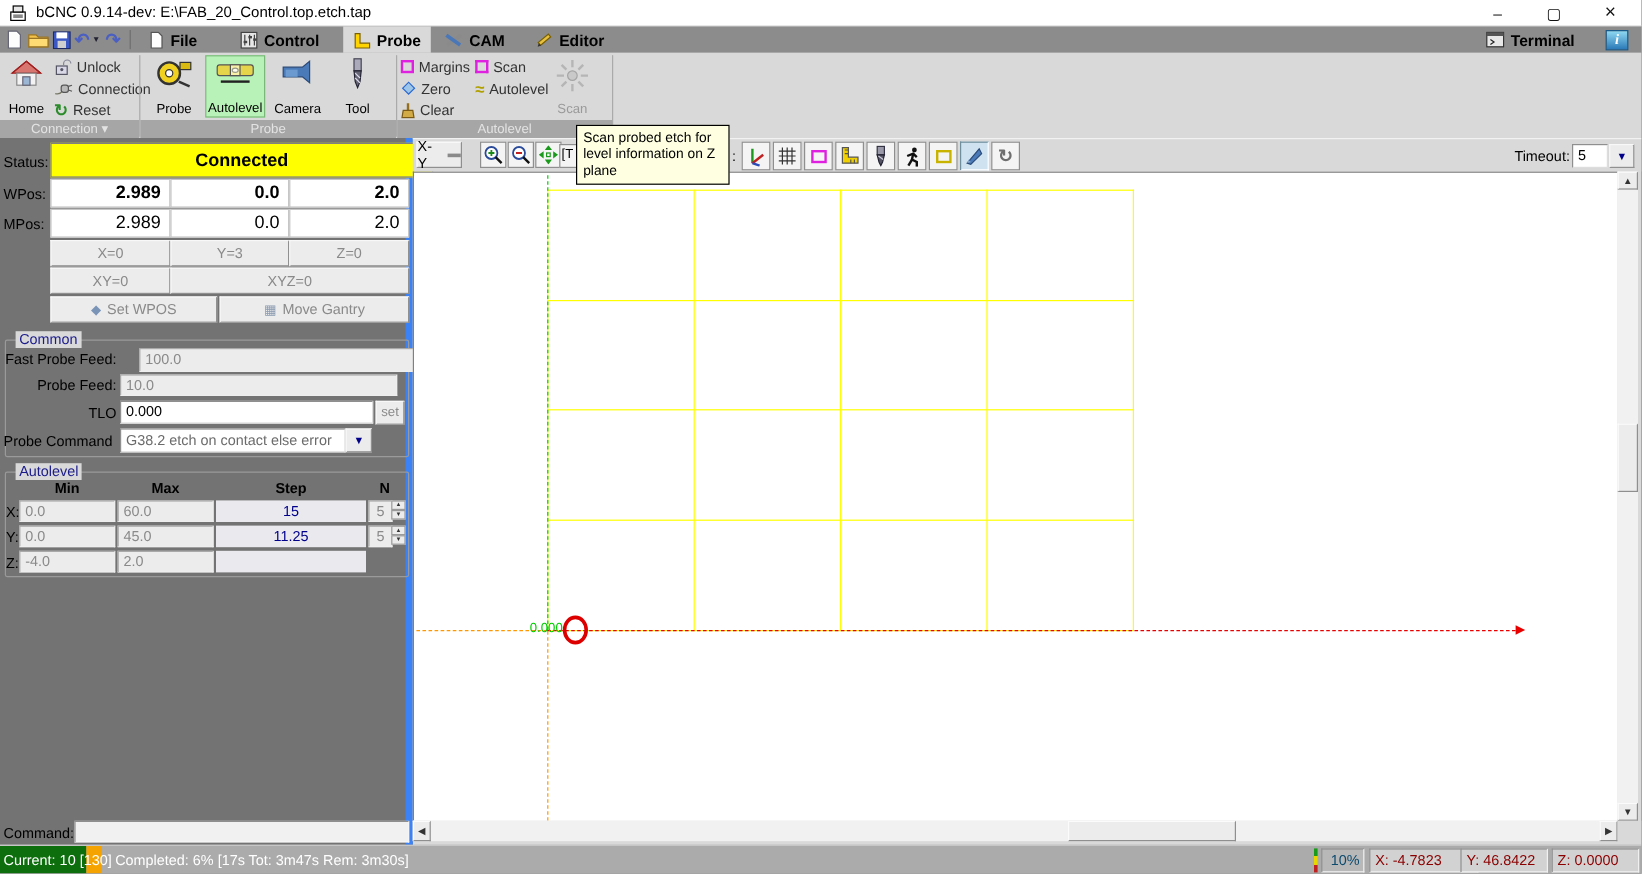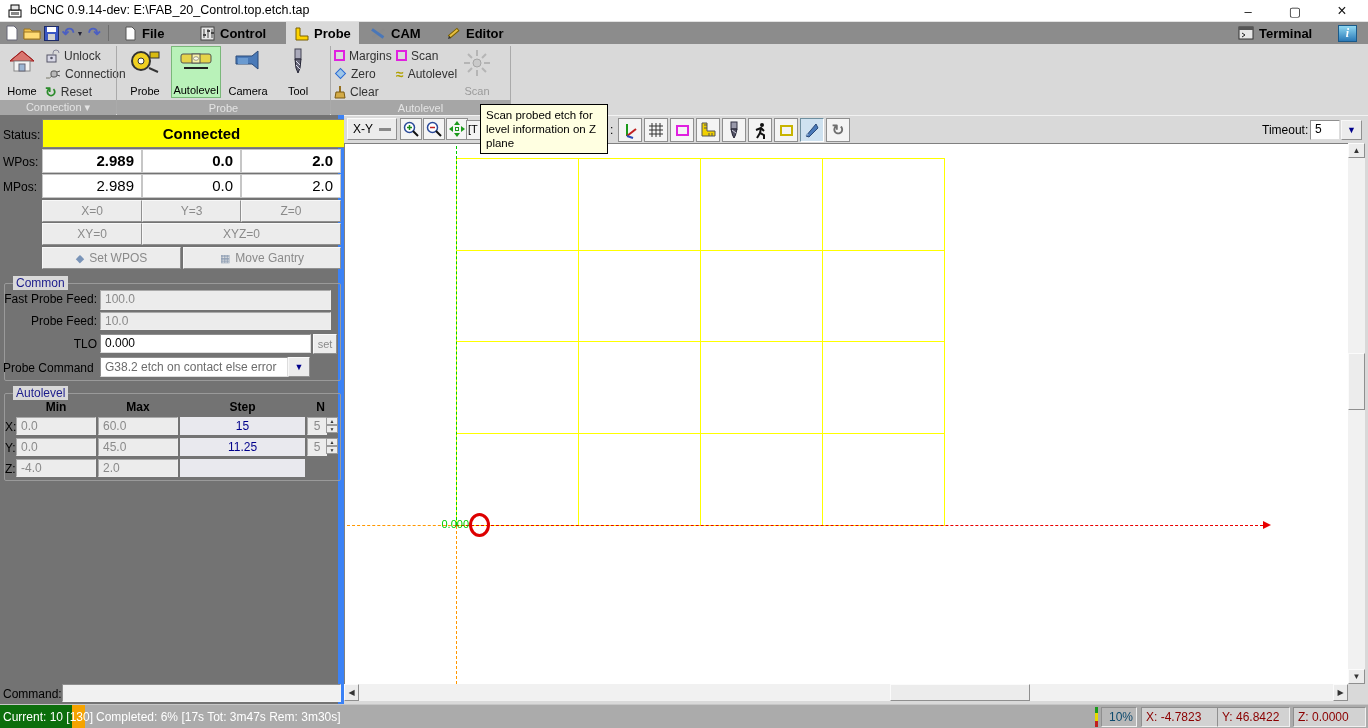--- a/index.html
+++ b/index.html
@@ -295,21 +295,21 @@
     </div>
     <div class="abs zbtn" style="left:183px;top:132px;width:158px;height:22px">
       <span style="color:#8a9ab0;font-size:11px">▦</span>
       <span>Move Gantry</span>
     </div>
 
     <div class="abs gbox" style="left:4px;top:168px;width:337px;height:98px">
       <span class="gcap2">Common</span>
     </div>
     <span class="rlabel" style="left:2px;top:177px;width:95px">Fast Probe Feed:</span>
-    <div class="abs din" style="left:100px;top:175px;width:231px;height:20px">100.0</div>
+    <div class="abs din" style="left:116px;top:175px;width:231px;height:20px">100.0</div>
     <span class="rlabel" style="left:2px;top:199px;width:95px">Probe Feed:</span>
     <div class="abs din" style="left:100px;top:197px;width:231px;height:18px">10.0</div>
     <span class="rlabel" style="left:2px;top:222px;width:95px">TLO</span>
     <div class="abs win" style="left:100px;top:219px;width:211px;height:19px">0.000</div>
     <div class="abs zbtn" style="left:313px;top:219px;width:24px;height:20px;font-size:11px">set</div>
     <span class="abs plabel" style="left:3px;top:246px;font-weight:normal">Probe Command</span>
     <div class="abs win" style="left:100px;top:242px;width:188px;height:20px;color:#6b6b6b;line-height:16px">G38.2 etch on contact else error</div>
     <div class="abs zbtn" style="left:288px;top:242px;width:22px;height:20px">
         <span style="color:#00008b;font-size:9px">▼</span>
       </div>
@@ -345,21 +345,21 @@
     <span class="abs plabel" style="left:5px;top:347px">Z:</span>
     <div class="abs din" style="left:16px;top:344px;width:80px;height:18px">-4.0</div>
     <div class="abs din" style="left:98px;top:344px;width:80px;height:18px">2.0</div>
     <div class="abs" style="left:180px;top:344px;width:125px;height:18px;background:#e9e9ee"></div>
 
     <span class="abs plabel" style="left:3px;top:572px">Command:</span>
     <input class="abs" style="left: 62px; top: 569px; width: 279px; height: 18px; background: rgb(241, 241, 241); border-width: 1px; border-style: solid; border-image: initial; border-color: rgb(143, 143, 143) rgb(245, 245, 245) rgb(245, 245, 245) rgb(143, 143, 143); font-size: 12px; padding: 0px 3px;" value="">
   </div>
 
   <div class="abs" id="ctoolbar">
-    <div class="abs raised ctr tbtn" style="left:3px;width:50px;gap:6px">
+    <div class="abs raised ctr tbtn" style="left:3px;width:38px;gap:6px">
       <span>X-Y</span>
       <span style="width:12px;height:3px;background:#8a8a8a;display:inline-block"></span>
     </div>
     <div class="abs ibtn" style="left:56px;width:22px;height:22px">
       <svg width="16" height="16">
           <circle cx="6.5" cy="6.5" r="5" fill="#fff" stroke="#2a4a9a" stroke-width="1.5"></circle>
           <line x1="10" y1="10" x2="15" y2="15" stroke="#111" stroke-width="2"></line>
           <line x1="4" y1="6.5" x2="9" y2="6.5" stroke="#1a8a1a" stroke-width="1.5"></line>
           <line x1="6.5" y1="4" x2="6.5" y2="9" stroke="#1a8a1a" stroke-width="1.5"></line>
         </svg>

